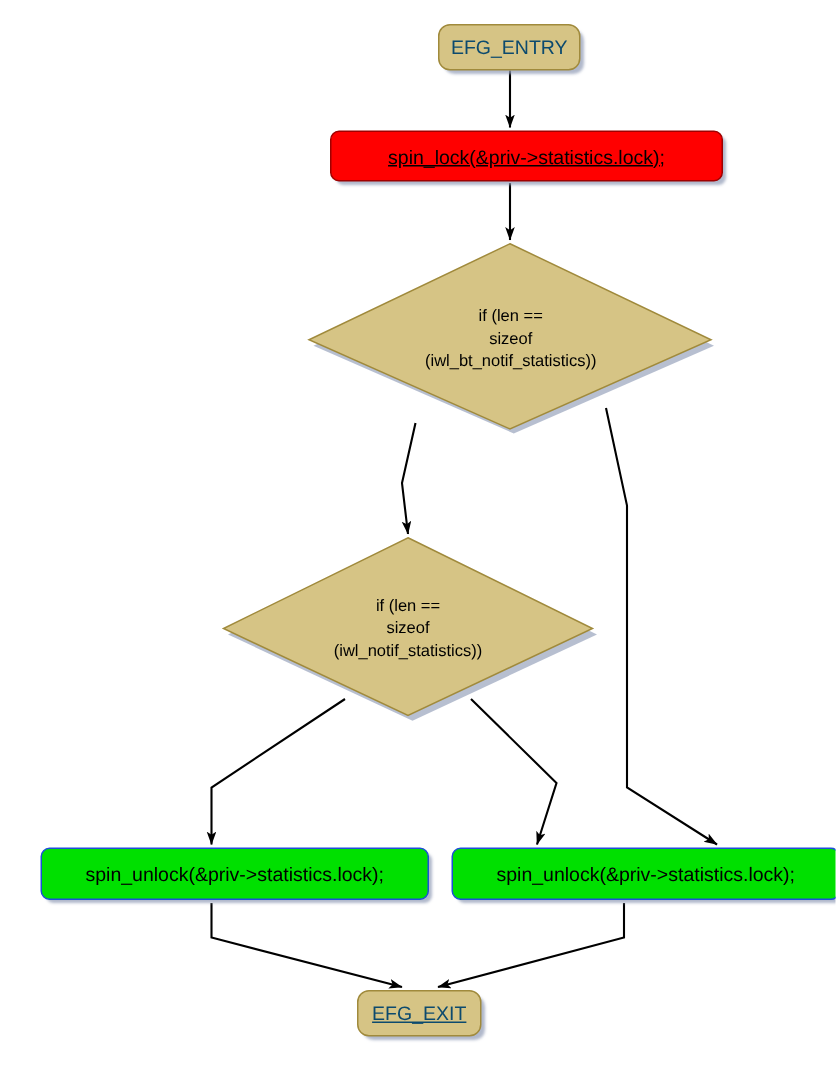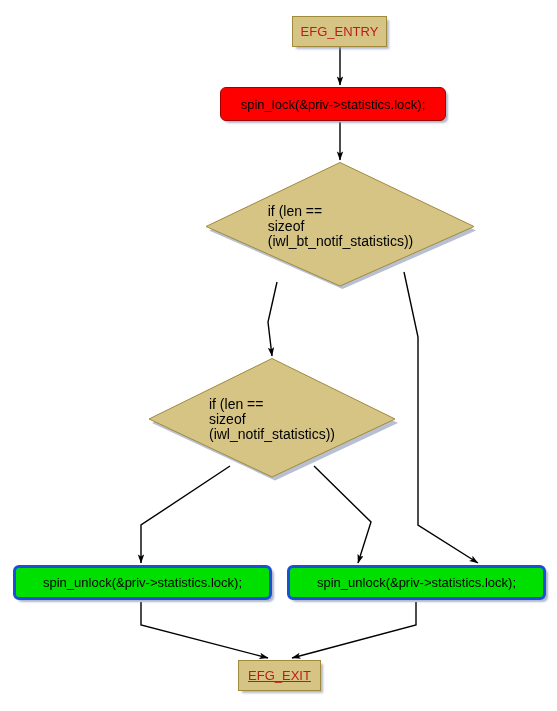--- a/index.html
+++ b/index.html
@@ -11,62 +11,63 @@
     position:relative;
   }
   #stage{position:absolute;left:0;top:0;width:557px;height:711px;}
   svg.edges{position:absolute;left:0;top:0;width:557px;height:711px;}
 
   .node{position:absolute;box-sizing:border-box;display:flex;align-items:center;justify-content:center;}
 
   
   .terminal{
     border:1px solid #a08a3c;
-    border-radius:0;
+    border-radius:8px;
     background:#d6c485;
-    color:#b91c1c;
+    color:#0c4a6e;
     font-size:13px;
     line-height:1;
     box-shadow:3px 3px 2px -1px rgba(150,160,185,.75);
     white-space:nowrap;
   }
 
   
   .proc-red{
     border:1px solid #a00000;
     border-radius:6px;
     background:#ff0000;
     color:#000000;
     font-size:13px;
     box-shadow:3px 3px 2px -1px rgba(150,160,185,.75);
     white-space:nowrap;
   }
 
   
   .proc-green{
-    border:3px solid #1d4ed8;
+    border:1px solid #1d4ed8;
     border-radius:6px;
     background:#00e000;
     color:#000000;
     font-size:13px;
     box-shadow:3px 3px 2px -1px rgba(150,160,185,.75);
     white-space:nowrap;
+    margin-left:14px;
   }
 
   
   .decision{
     background:transparent;
   }
   .decision .dia-shape{
     position:absolute;left:0;top:0;width:100%;height:100%;
   }
   .decision .dia-label{
     position:relative;
-    text-align:left;
-    font-size:14px;
+    text-align:center;
+    font-size:11px;
     line-height:15px;
     color:#000000;
     white-space:pre-line;
     z-index:2;
     pointer-events:none;
   }
 </style>
 </head>
 <body>
 
@@ -93,21 +94,21 @@
 
     <path d="M141,602 L141,625 L268,658" fill="none" stroke="#000000" stroke-width="1.4" marker-end="url(#arrow)"></path>
 
     <path d="M416,602 L416,625 L292,658" fill="none" stroke="#000000" stroke-width="1.4" marker-end="url(#arrow)"></path>
   </svg>
 
   <div class="node terminal" style="left:292px;top:16px;width:95px;height:31px;">
     <span>EFG_ENTRY</span>
   </div>
 
-  <div class="node proc-red" style="left:220px;top:87px;width:226px;height:34px;">
+  <div class="node proc-red" style="left:220px;top:87px;width:262px;height:34px;text-decoration:underline;">
     <span>spin_lock(&amp;priv-&gt;statistics.lock);</span>
   </div>
 
   <div class="node decision" style="left:203px;top:161px;width:275px;height:130px;">
     <svg class="dia-shape" viewBox="0 0 275 130" preserveAspectRatio="none">
       <polygon points="139.5,5.5 273,69.5 139.5,128 6,69.5" fill="#aab4c8" opacity="0.85"></polygon>
       <polygon points="137,1.5 271,65.5 137,125 3,65.5" fill="#d6c485" stroke="#a08a3c" stroke-width="1"></polygon>
     </svg>
     <div class="dia-label">if (len ==
 sizeof

